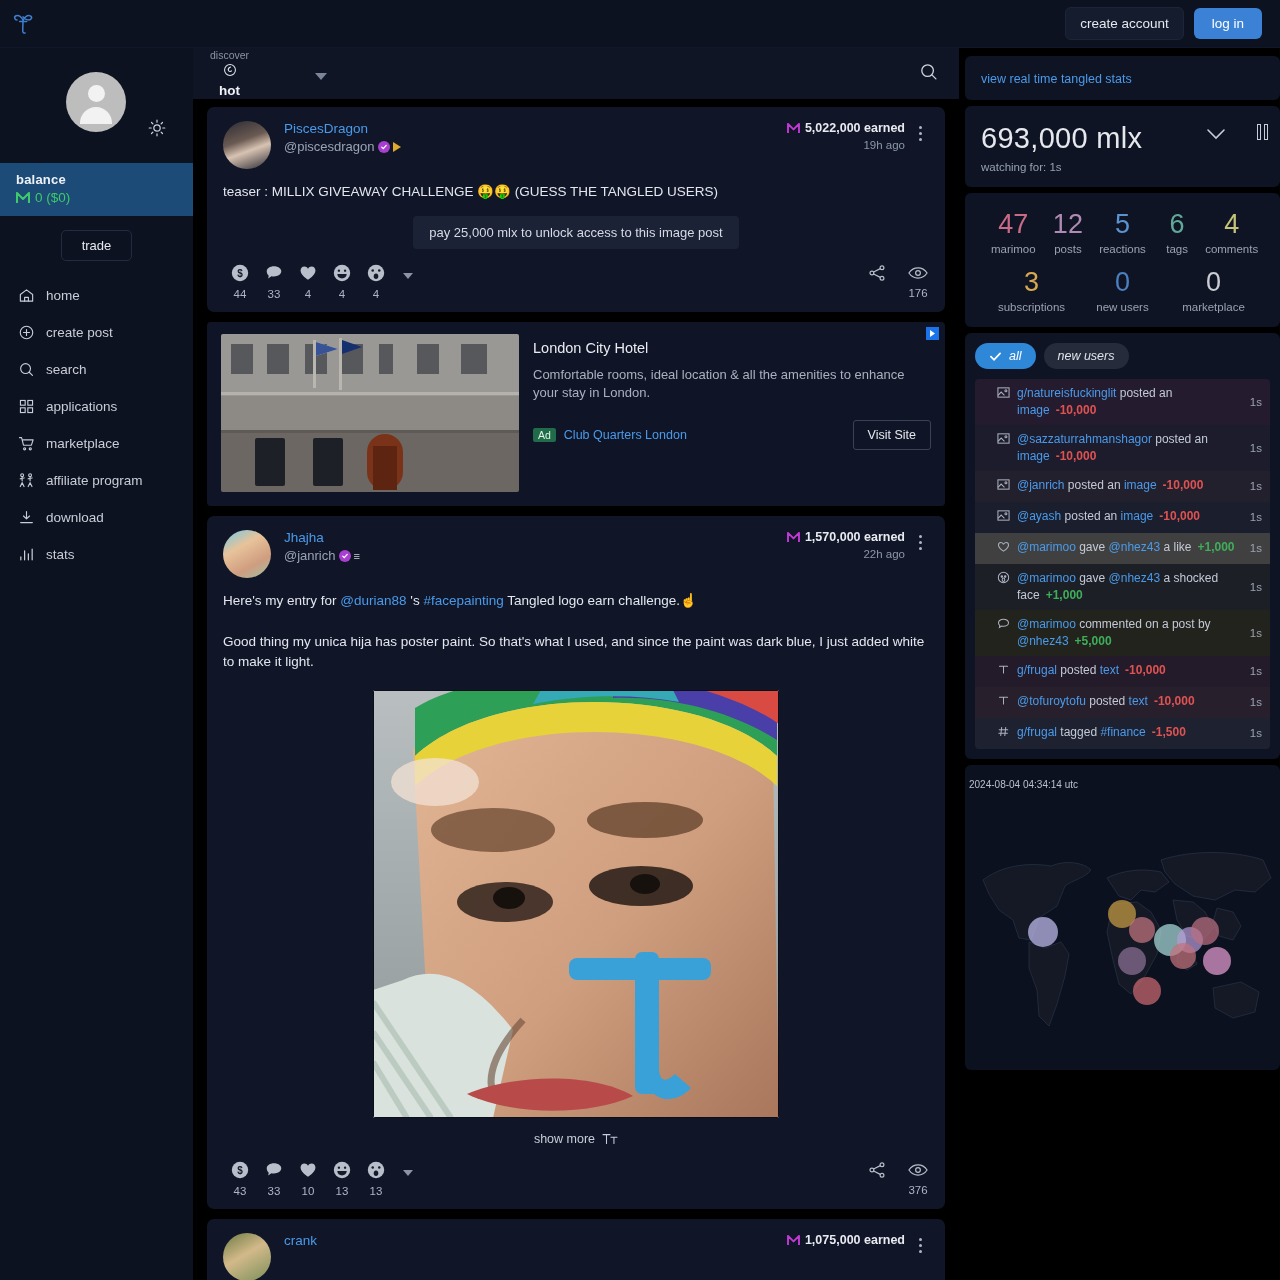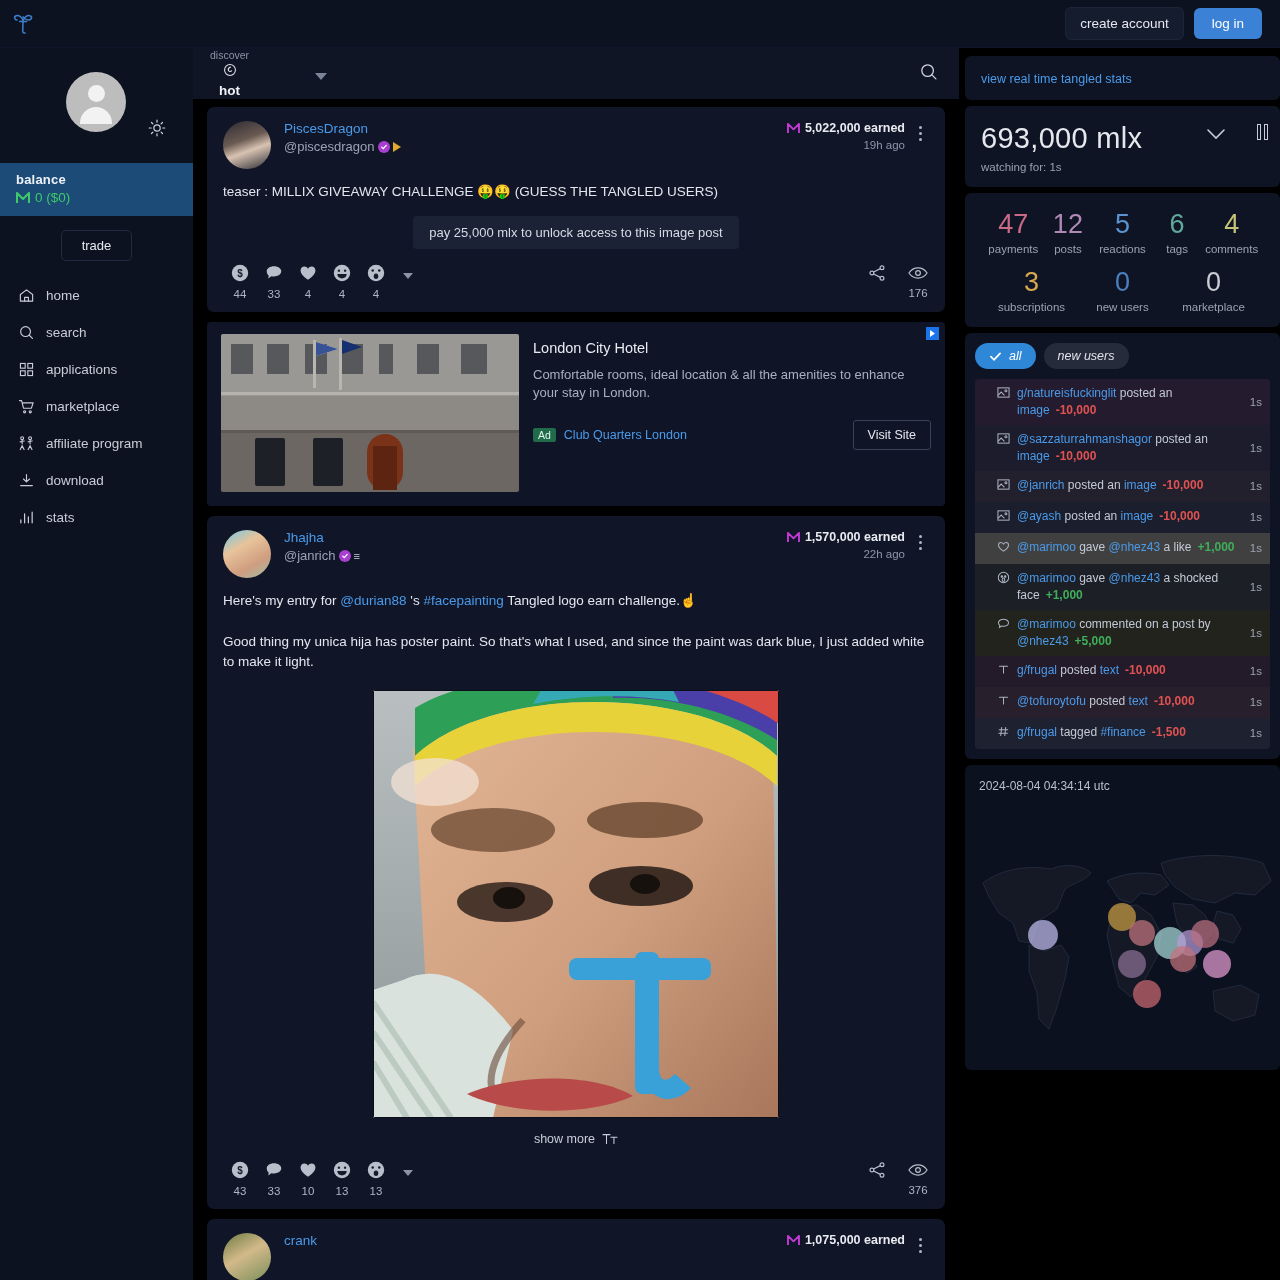--- a/index.html
+++ b/index.html
@@ -162,21 +162,21 @@
   .act { display: flex; align-items: flex-start; padding: 6px 8px 6px 22px; font-size: 12px; line-height: 17px; }
   .act .aico { flex: 0 0 14px; margin: 1px 6px 0 0; color: #aab1c0; }
   .act .atxt { flex: 1; color: #c3c9d6; }
   .act .atxt .lnk { color: #4a9aea; }
   .act .amt { font-weight: bold; margin-left: 6px; white-space: nowrap; }
   .amt.neg { color: #e05252; }
   .amt.pos { color: #3fae5a; }
   .act .age { flex: 0 0 20px; text-align: right; color: #9aa2b2; font-size: 11.5px; margin-left: 6px; align-self: center; }
 
   .rp-map { padding: 14px 0 0; position: relative; height: 305px; overflow: hidden; background: #0c1120; }
-  .map-ts { font-size: 12px; color: #b9c0cd; padding-left: 14px; }
+  .map-ts { font-size: 10px; color: #b9c0cd; padding-left: 4px; }
   .mapbox { position: relative; width: 100%; height: 250px; margin-top: 18px; }
   .mapbox svg { position: absolute; left: 0; top: 0; }
   .blip { position: absolute; border-radius: 50%; opacity: .72; }
 </style>
 </head>
 <body>
 
 <div class="app">
 
   <div class="topbar">
@@ -224,20 +224,29 @@
 
     <div class="nav">
       <div class="nav-item">
         <span class="nav-ico">
           <svg width="17" height="17" viewBox="0 0 18 18" fill="none" stroke="#c9cdd8" stroke-width="1.2" stroke-linecap="round" stroke-linejoin="round">
               <path d="M2.5 8L9 3l6.5 5v7h-13z"></path>
               <path d="M7 15v-4h4v4"></path>
             </svg>
         </span>
         <span>home</span>
+      </div>
+      <div class="nav-item">
+        <span class="nav-ico">
+          <svg width="17" height="17" viewBox="0 0 18 18" fill="none" stroke="#c9cdd8" stroke-width="1.2" stroke-linecap="round">
+              <circle cx="9" cy="9" r="6.6"></circle>
+              <path d="M9 5.8v6.4M5.8 9h6.4"></path>
+            </svg>
+        </span>
+        <span>create post</span>
       </div>
       <div class="nav-item">
         <span class="nav-ico">
           <svg width="17" height="17" viewBox="0 0 18 18" fill="none" stroke="#c9cdd8" stroke-width="1.2" stroke-linecap="round">
               <circle cx="8" cy="8" r="5.2"></circle>
               <path d="M11.9 11.9l3.4 3.4"></path>
             </svg>
         </span>
         <span>search</span>
       </div>
@@ -644,21 +653,21 @@
       <div class="pause-ico">
           <i></i>
           <i></i>
         </div>
     </div>
 
     <div class="rp rp-stats">
       <div class="srow">
         <div class="scell">
           <div class="snum" style="color:#c96a86">47</div>
-          <div class="slab">payments</div>
+          <div class="slab">marimoo</div>
         </div>
         <div class="scell">
           <div class="snum" style="color:#b08ab5">12</div>
           <div class="slab">posts</div>
         </div>
         <div class="scell">
           <div class="snum" style="color:#5a93cf">5</div>
           <div class="slab">reactions</div>
         </div>
         <div class="scell">

